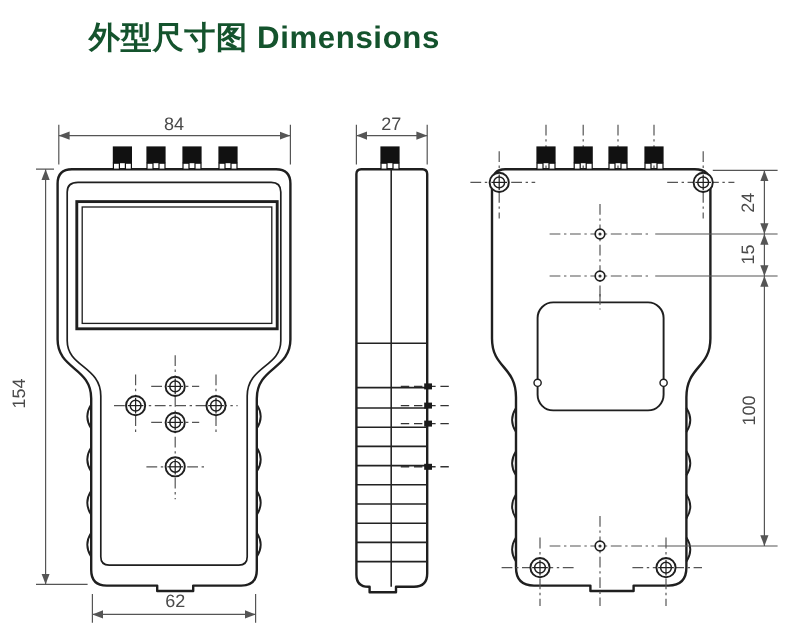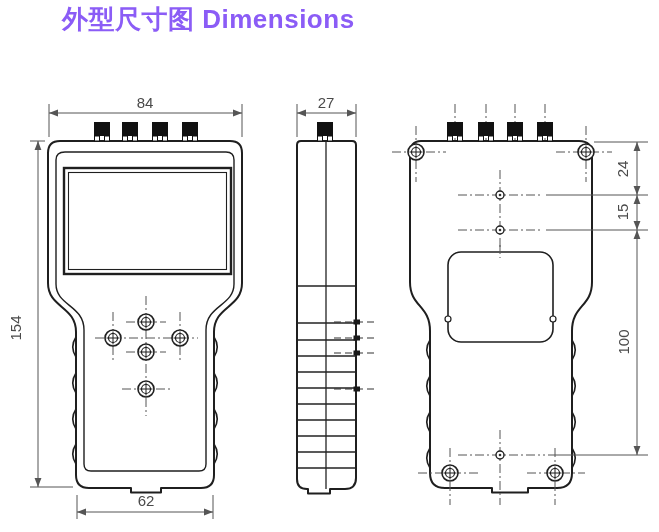--- a/index.html
+++ b/index.html
@@ -1,19 +1,19 @@
 <!DOCTYPE html>
 <html><head>
 <meta charset="utf-8">
 <style>
   html,body{margin:0;padding:0;background:#fff;}
   .canvas{position:relative;width:659px;height:532px;background:#fff;overflow:hidden;
           font-family:"Liberation Sans",sans-serif;}
-  .page-title{position:absolute;left:62px;top:2px;margin:0;font-size:26px;font-weight:bold;
-          color:#8b5cf6;letter-spacing:0.5px;font-family:"Liberation Sans",sans-serif;}
+  .page-title{position:absolute;left:62px;top:2px;margin:12px;font-size:26px;font-weight:bold;
+          color:#14532d;letter-spacing:0.5px;font-family:"Liberation Sans",sans-serif;}
   svg{position:absolute;left:0;top:0;}
   .outline{fill:#ffffff;stroke:#1f1f1f;stroke-width:2;stroke-linejoin:round;}
   .inner{fill:none;stroke:#1f1f1f;stroke-width:1.4;stroke-linejoin:round;}
   .thick{fill:none;stroke:#1f1f1f;stroke-width:2.4;}
   .thin{fill:none;stroke:#1f1f1f;stroke-width:1.1;}
   .rib{stroke:#222;stroke-width:1.3;}
   .cl{stroke:#555;stroke-width:1;stroke-dasharray:9 3 2 3;fill:none;}
   .hid{stroke:#333;stroke-width:1.2;stroke-dasharray:7 4;fill:none;}
   .dim{stroke:#555;stroke-width:1;fill:none;}
   .dimtxt{font:15px "Liberation Sans",sans-serif;fill:#4a4a4a;}

